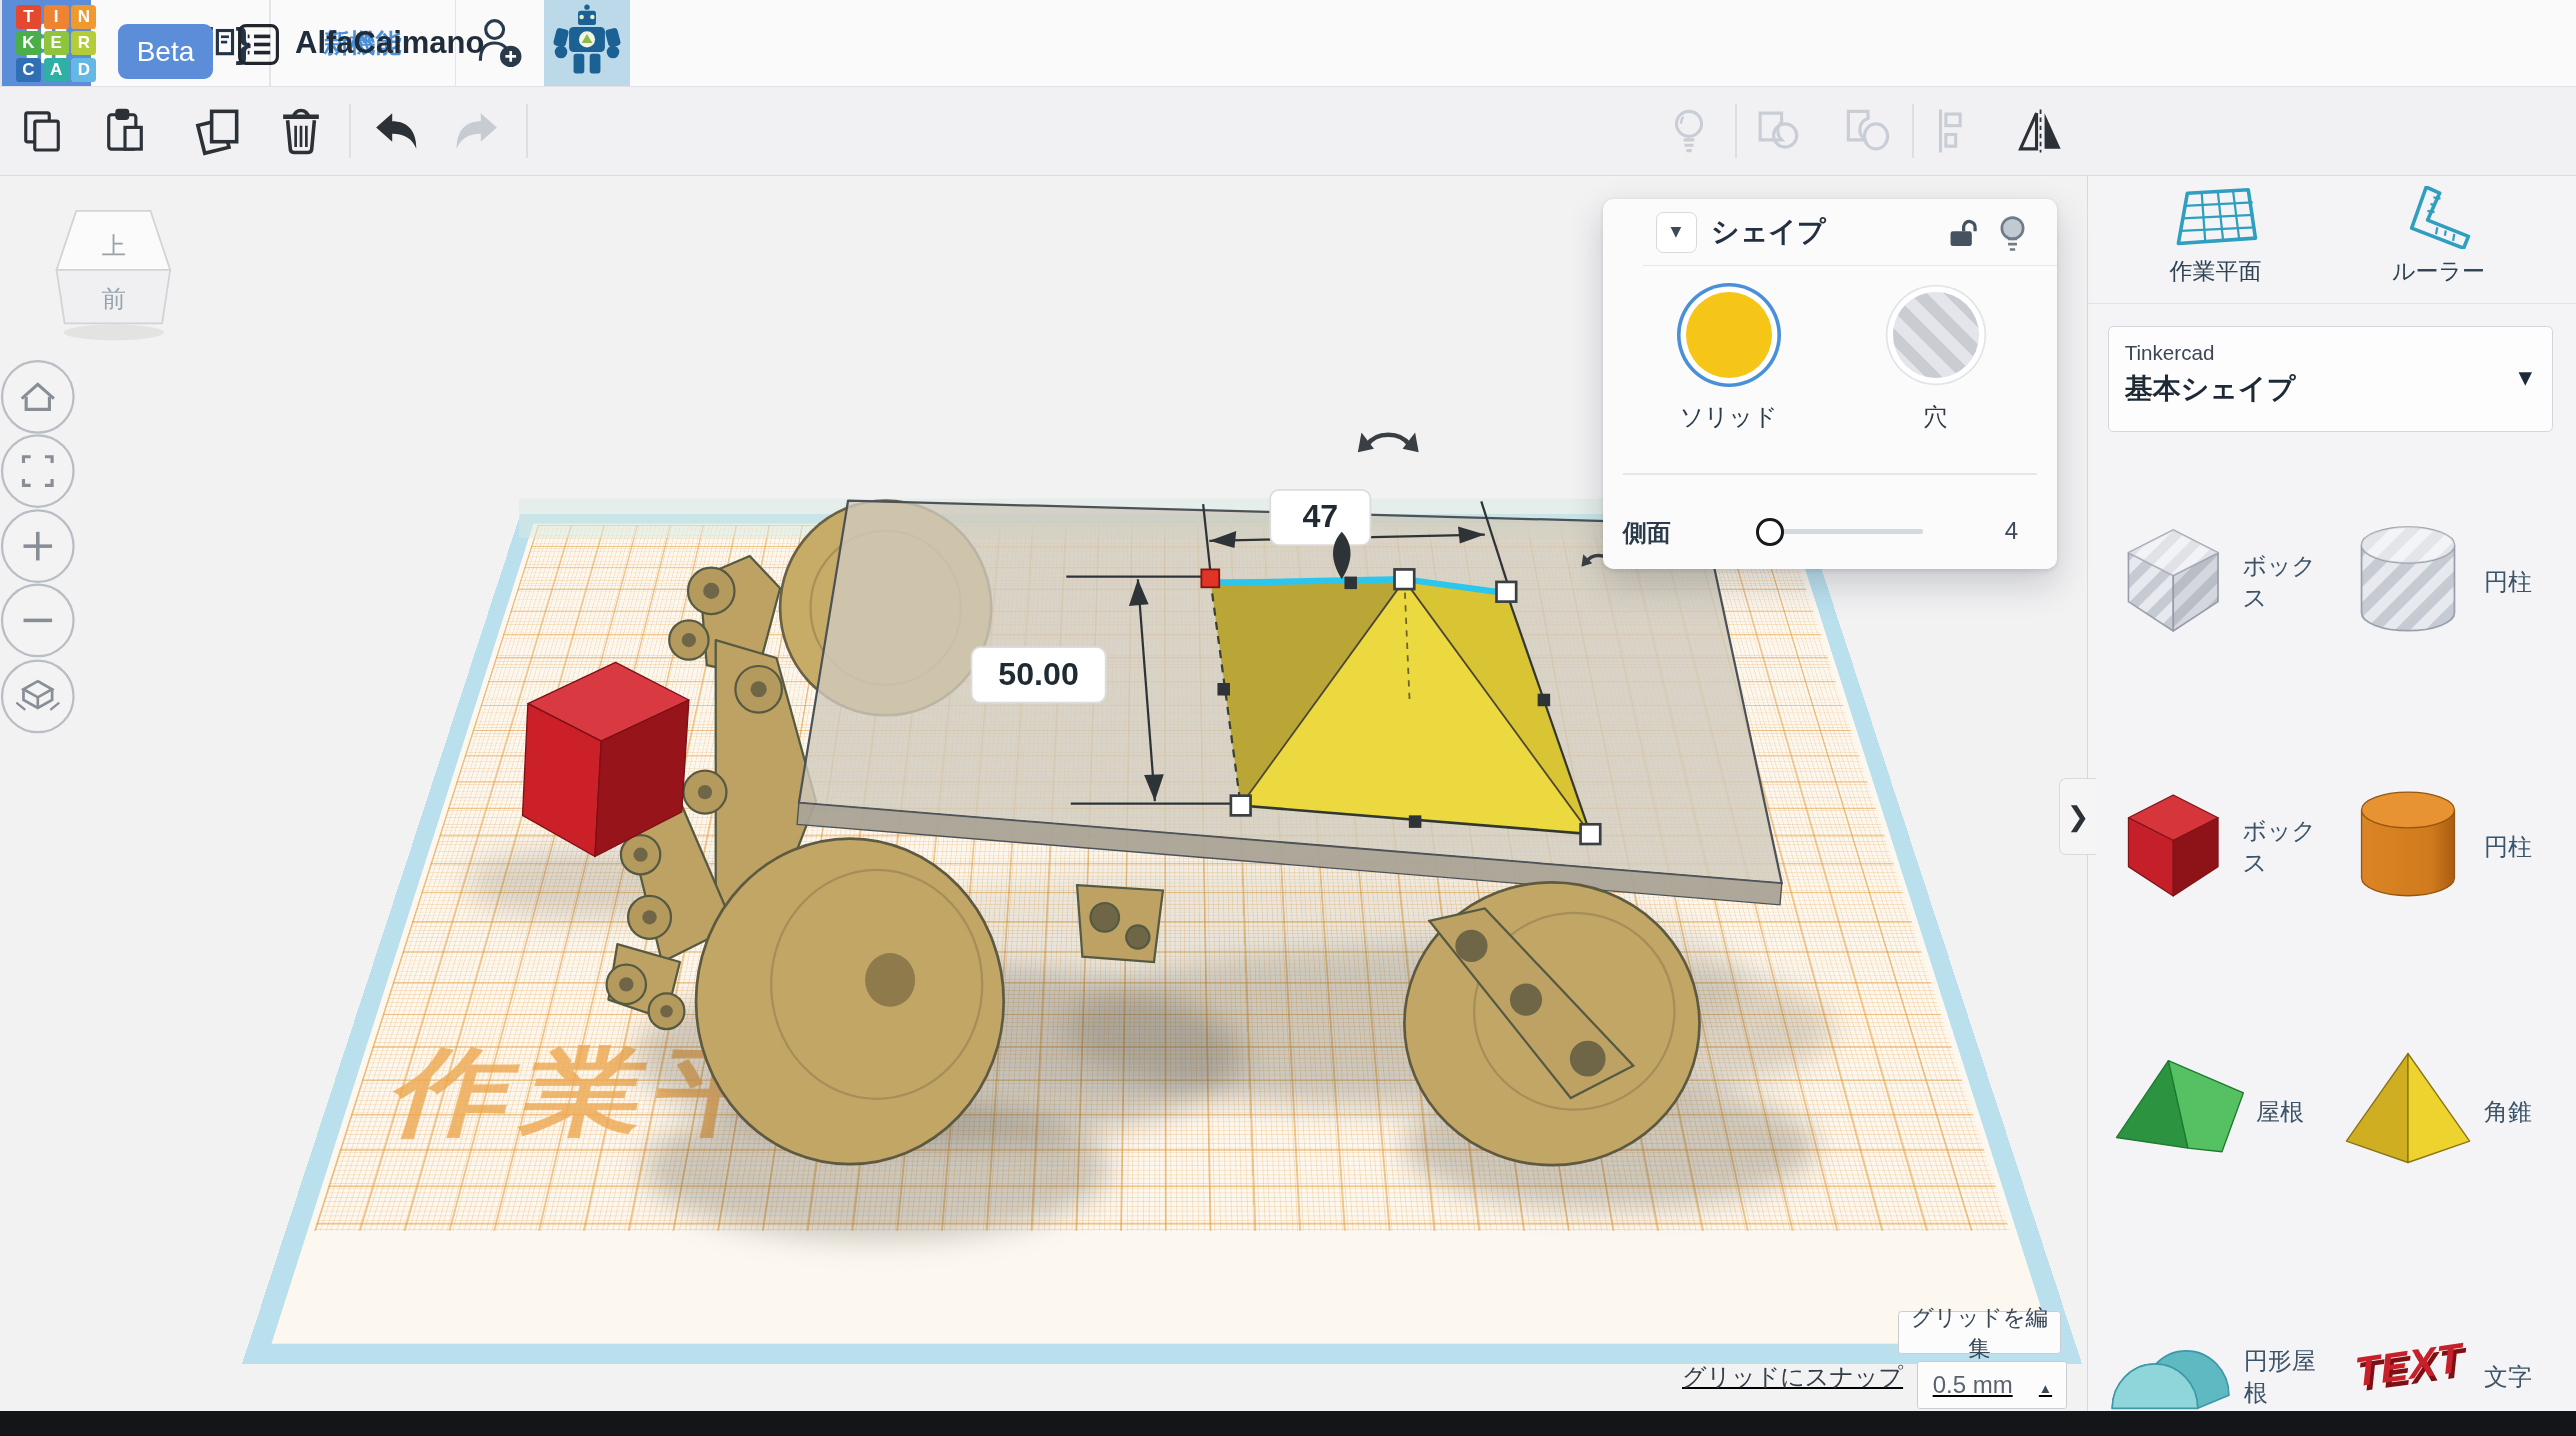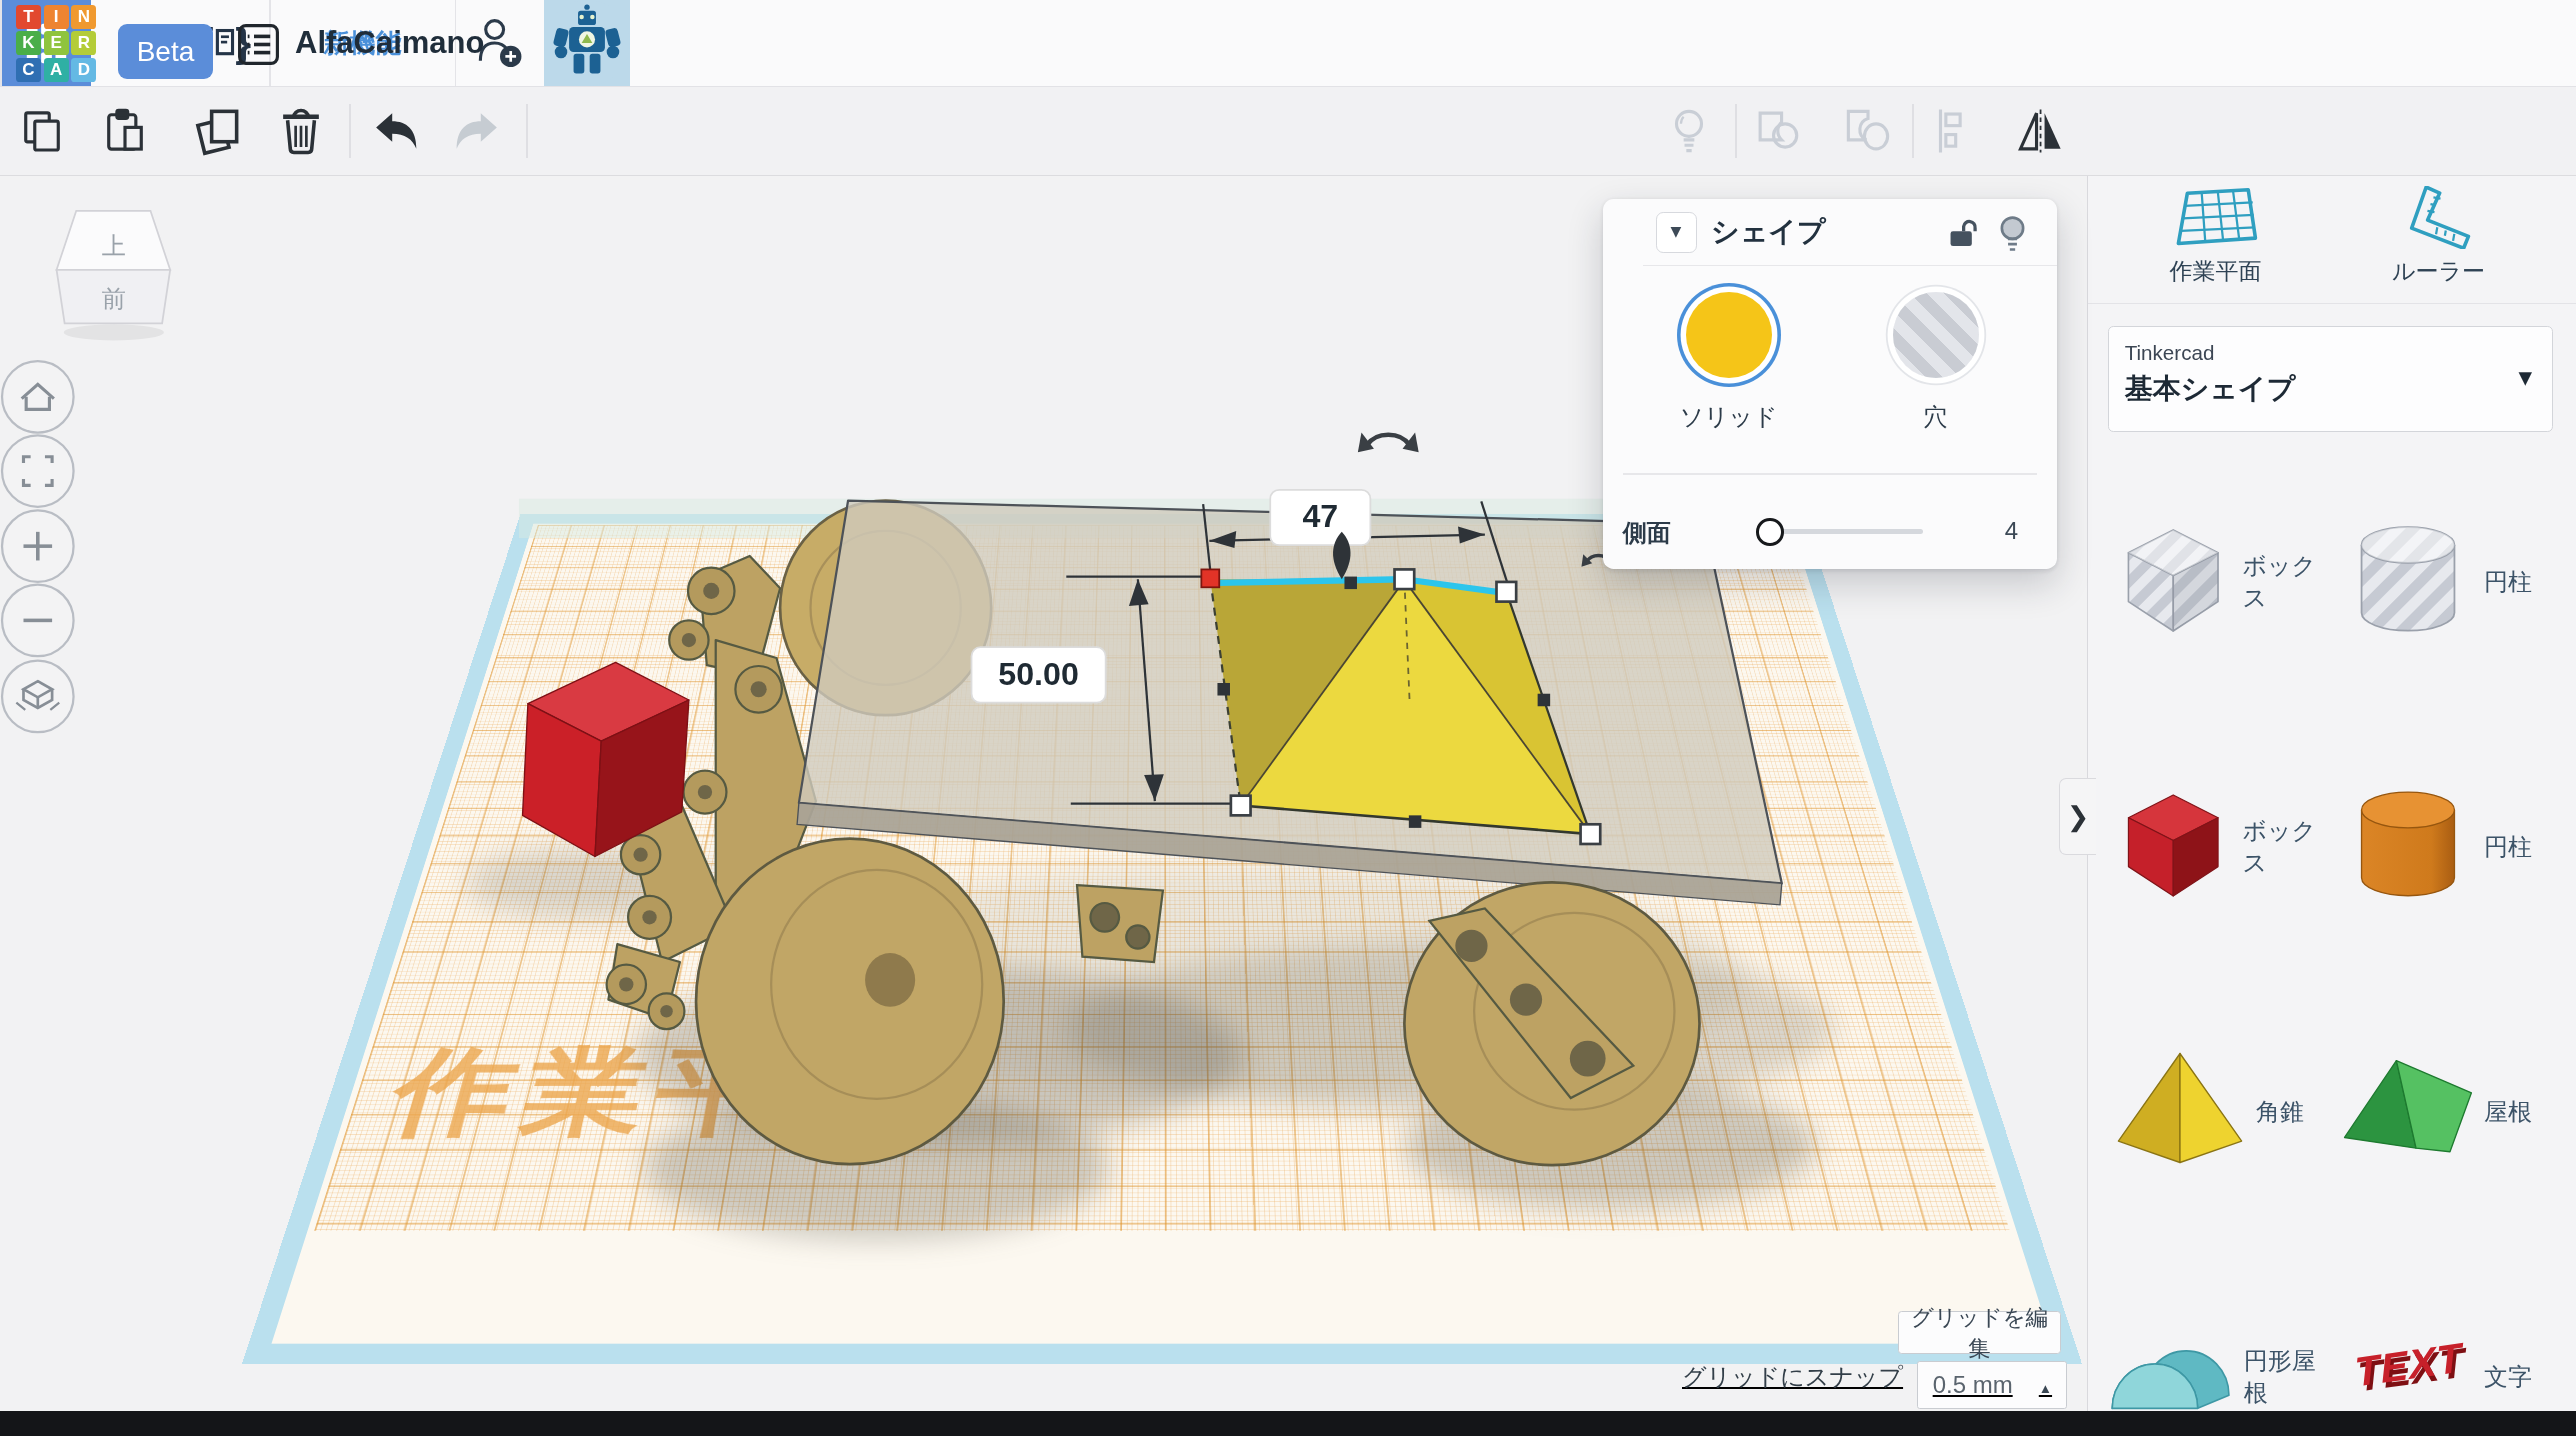--- a/index.html
+++ b/index.html
@@ -432,36 +432,36 @@
         <g stroke="#96560f" stroke-width="1.5">
           <path d="M33,38 v76 a52,20 0 0 0 104,0 v-76" fill="url(#oc)"></path>
           <ellipse cx="85" cy="38" rx="52" ry="20" fill="#e79233"></ellipse>
         </g>
       </svg>
       <div class="shape-label">円柱</div>
     </div>
 
     <div class="shape-item">
       <svg width="152" height="134" viewBox="0 0 170 150">
+        <g stroke="#1d7a2f" stroke-width="1.5" stroke-linejoin="round">
+          <polygon points="14,108 72,22 94,120" fill="#2c9440"></polygon>
+          <polygon points="72,22 156,58 132,124 94,120" fill="#55c162"></polygon>
+        </g>
+      </svg>
+      <div class="shape-label">屋根</div>
+    </div>
+
+    <div class="shape-item">
+      <svg width="152" height="134" viewBox="0 0 170 150">
         <g stroke="#8a7414" stroke-width="1.5" stroke-linejoin="round">
           <polygon points="85,14 16,112 85,136" fill="#cfae22"></polygon>
           <polygon points="85,14 85,136 154,112" fill="#eed32f"></polygon>
         </g>
       </svg>
       <div class="shape-label">角錐</div>
-    </div>
-
-    <div class="shape-item">
-      <svg width="152" height="134" viewBox="0 0 170 150">
-        <g stroke="#1d7a2f" stroke-width="1.5" stroke-linejoin="round">
-          <polygon points="14,108 72,22 94,120" fill="#2c9440"></polygon>
-          <polygon points="72,22 156,58 132,124 94,120" fill="#55c162"></polygon>
-        </g>
-      </svg>
-      <div class="shape-label">屋根</div>
     </div>
 
     <div class="shape-item">
       <svg width="152" height="134" viewBox="0 0 170 150">
         <g stroke="#3e98a5" stroke-width="2" stroke-linejoin="round">
           <path d="M10,118 A52,54 0 0 1 114,118 L152,102 A52,54 0 0 0 48,102 Z" fill="#5fb9c3"></path>
           <path d="M10,118 A52,54 0 0 1 114,118 Z" fill="#8fd6da"></path>
         </g>
       </svg>
       <div class="shape-label">円形屋根</div>

